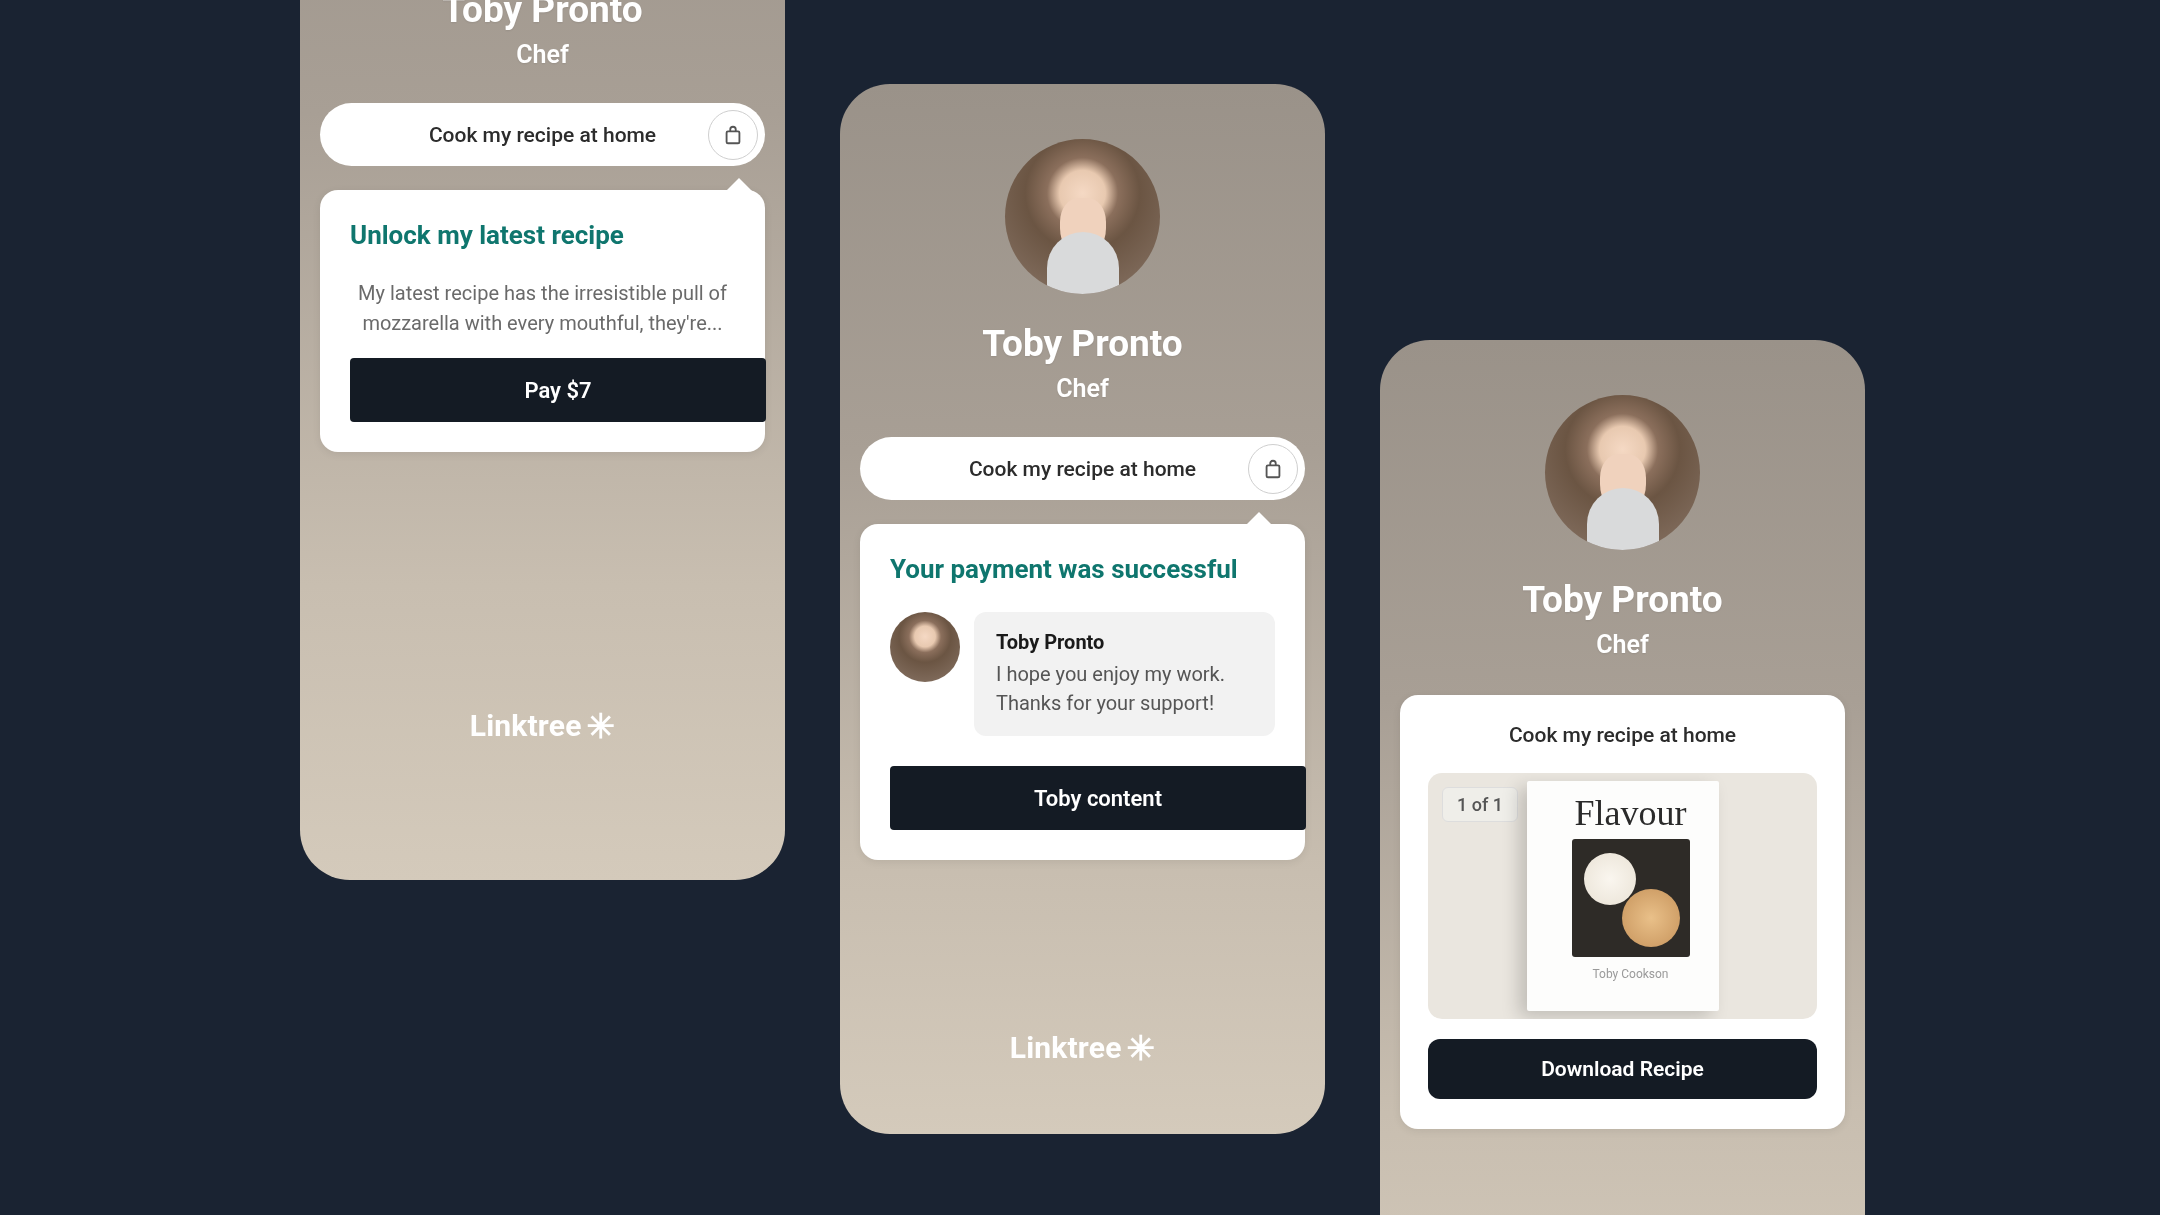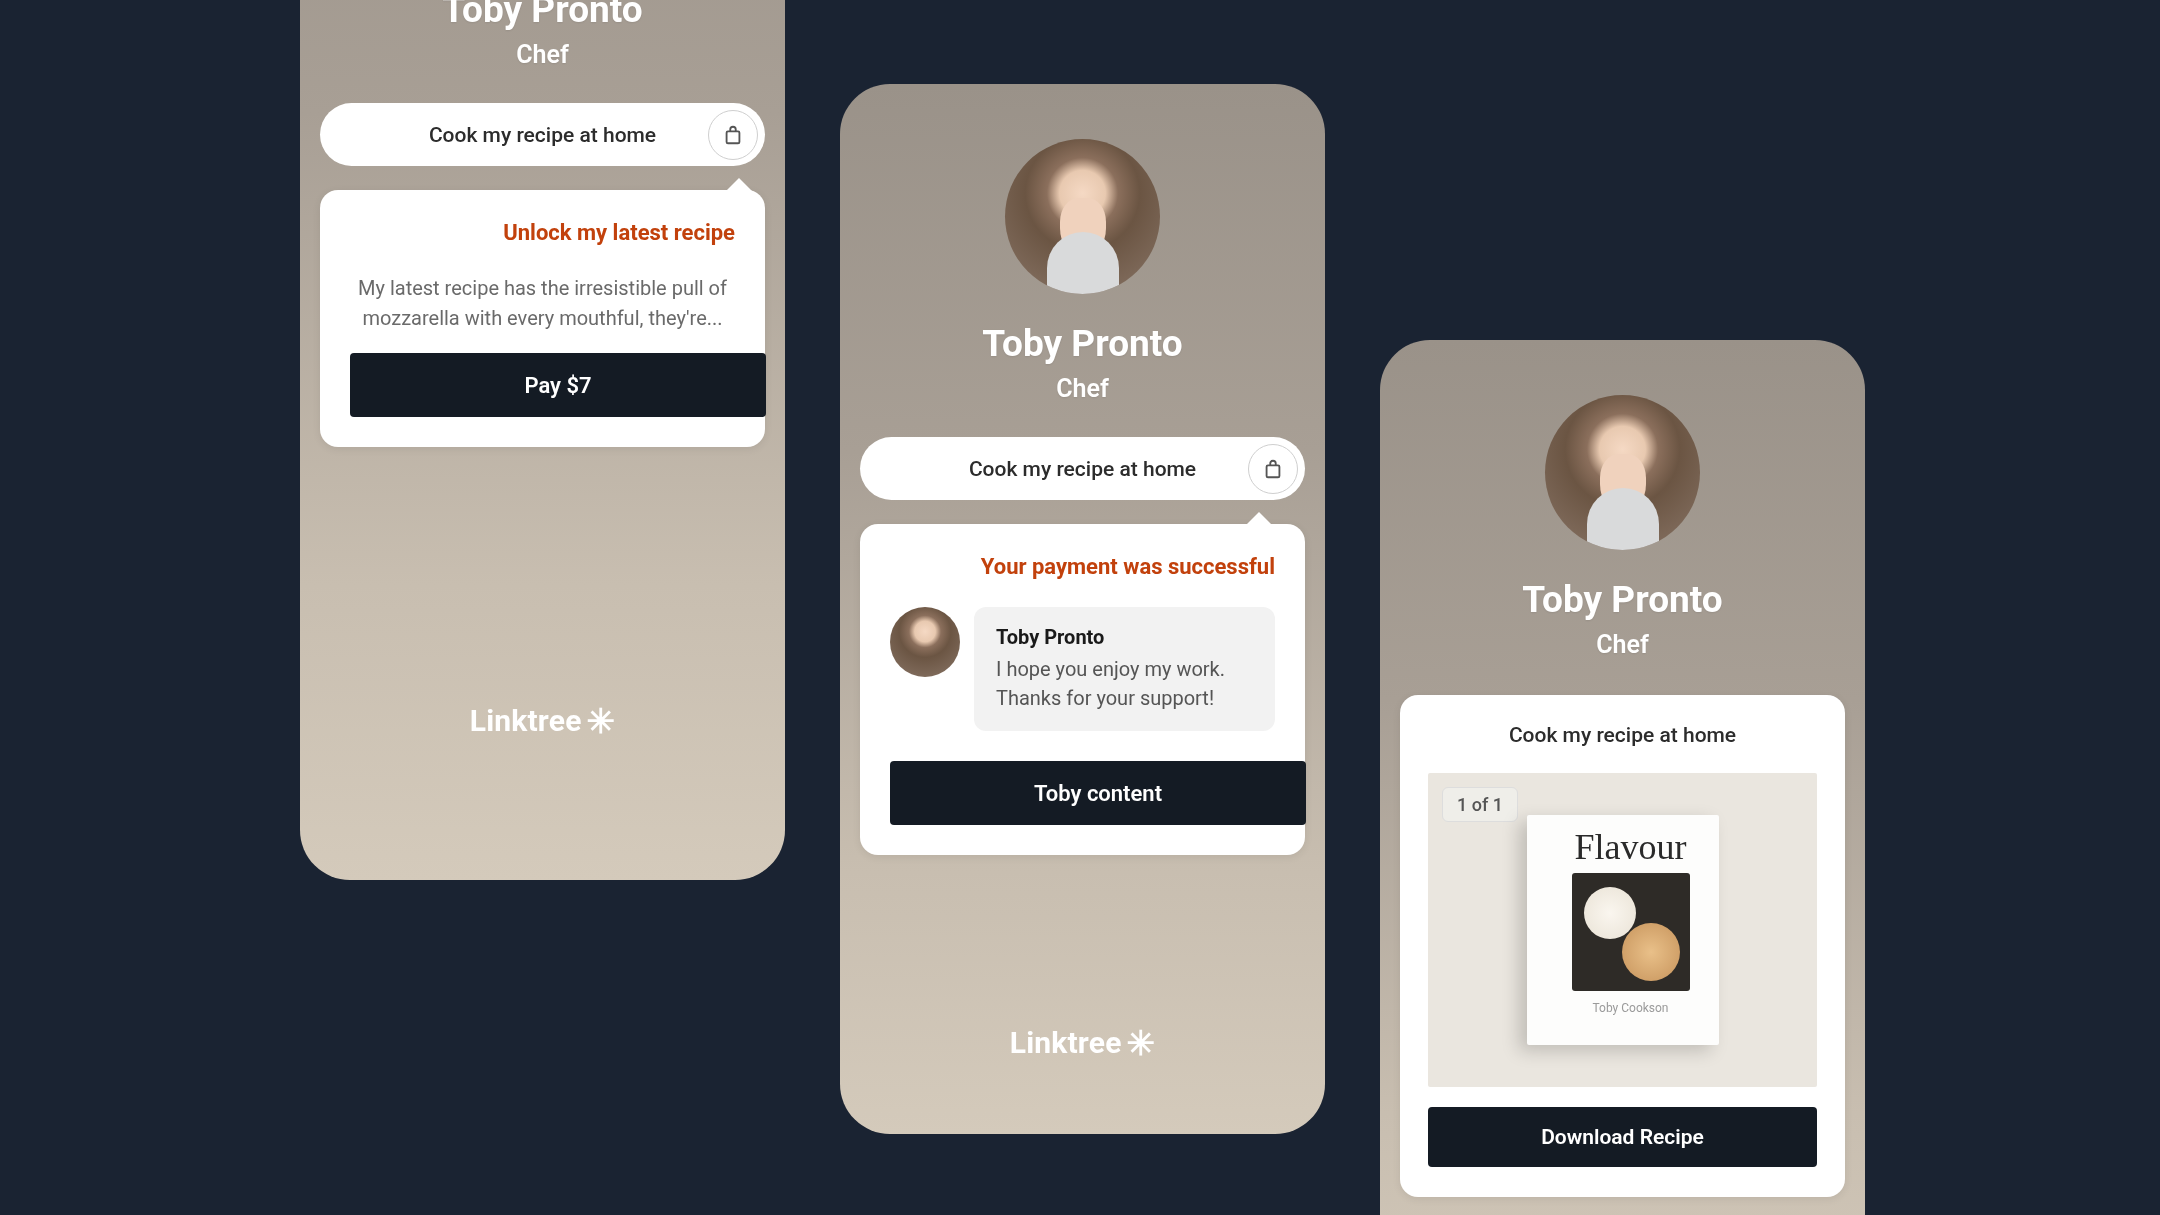--- a/index.html
+++ b/index.html
@@ -105,24 +105,24 @@
     content: "";
     position: absolute;
     top: -12px;
     right: 32px;
     width: 0; height: 0;
     border-left: 14px solid transparent;
     border-right: 14px solid transparent;
     border-bottom: 14px solid #fff;
   }
   .popover h3 {
-    text-align: right;
-    font-size: 22px;
+    text-align: left;
+    font-size: 26px;
     font-weight: 700;
-    color: #c2410c;
+    color: #0f766e;
     margin-bottom: 28px;
   }
   .popover p.desc {
     text-align: center;
     font-size: 20px;
     line-height: 1.5;
     color: #6a6a6a;
     margin-bottom: 20px;
     padding: 0 4px;
   }
@@ -207,22 +207,22 @@
   }
   .download-card .title {
     text-align: center;
     font-size: 21px;
     font-weight: 500;
     color: #2c2c2c;
     margin-bottom: 26px;
   }
   .preview {
     background: #eae6df;
-    border-radius: 2px;
-    height: 314px;
+    border-radius: 14px;
+    height: 246px;
     position: relative;
     display: flex;
     align-items: center;
     justify-content: center;
     overflow: hidden;
     margin-bottom: 20px;
   }
   .pagebadge {
     position: absolute;
     top: 14px; left: 14px;
@@ -280,21 +280,21 @@
   .book-author {
     font-size: 12px;
     color: #9a9a9a;
     margin-top: 10px;
   }
   .download-btn {
     width: 100%;
     height: 60px;
     background: #141b24;
     color: #fff;
-    border-radius: 4px;
+    border-radius: 12px;
     font-size: 21px;
     font-weight: 600;
     display: flex;
     align-items: center;
     justify-content: center;
   }
 
   .shopping-bag {
     width: 22px; height: 22px;
     stroke: #555; fill: none; stroke-width: 2;

